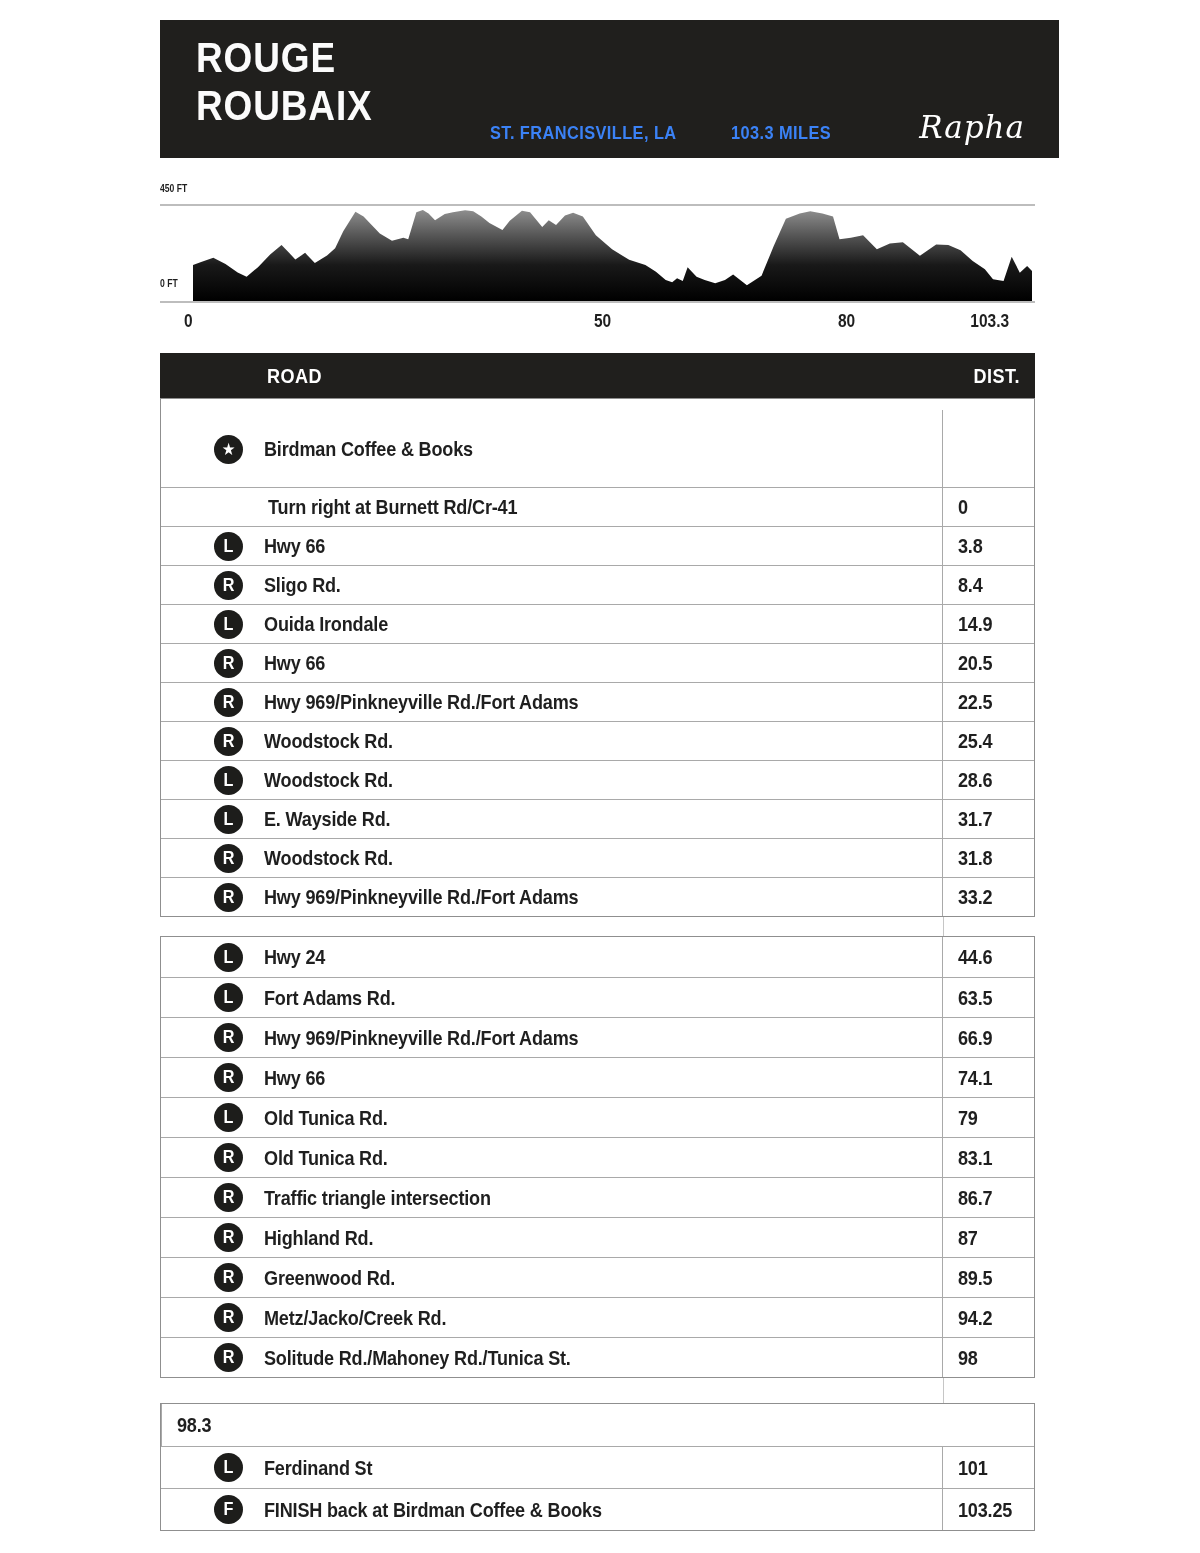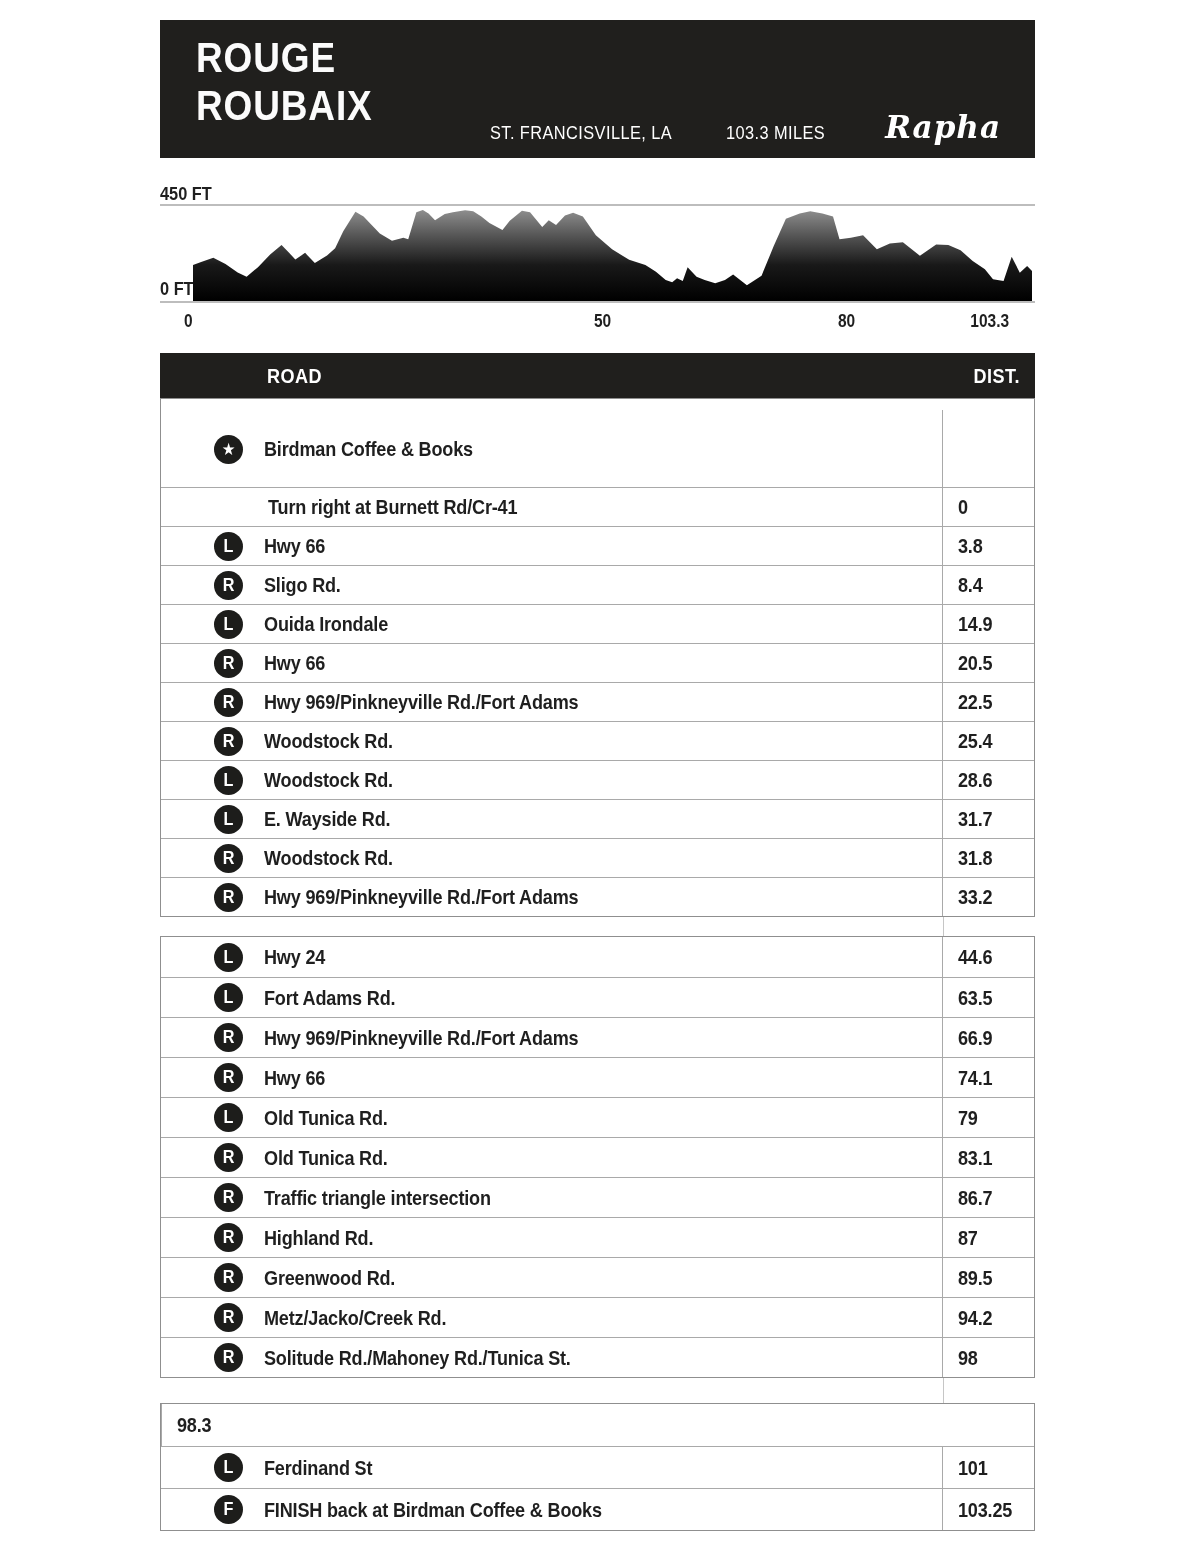--- a/index.html
+++ b/index.html
@@ -4,31 +4,31 @@
 <style>
   html,body{margin:0;padding:0;background:#ffffff;}
   #page{position:relative;width:1200px;height:1553px;background:#fff;
         font-family:"Liberation Sans","DejaVu Sans",sans-serif;color:#1f1f1f;overflow:hidden;}
   .abs{position:absolute;}
   
   .cx{display:inline-block;transform:scaleX(.86);transform-origin:0 50%;white-space:nowrap;}
   .cx-r{display:inline-block;transform:scaleX(.86);transform-origin:100% 50%;white-space:nowrap;}
 
   
-  #hdr{left:160px;top:20px;width:875px;height:138px;background:var(--ink,#201f1d);}
+  #hdr{left:160px;top:20px;width:875px;height:138px;background:var(--ink,#201f1d);padding-left:24px;}
   #hdr-title{position:absolute;left:36px;top:13px;font-size:43px;line-height:48px;
              font-weight:700;color:#fbfbfb;letter-spacing:1px;}
-  #hdr-sub{position:absolute;left:330px;bottom:14px;font-size:19px;font-weight:400;
-           color:#ffffff;letter-spacing:.5px;margin-top:8px;}
+  #hdr-sub{position:absolute;left:330px;bottom:14px;font-size:19px;font-weight:700;
+           color:#3b82f6;letter-spacing:.5px;margin-top:8px;}
   #hdr-sub .subgap{display:inline-block;width:24px;}
   #brand{position:absolute;right:34px;bottom:13px;font-family:"DejaVu Serif","Liberation Serif",serif;
-         font-style:italic;font-weight:700;font-size:31px;color:#ffffff;letter-spacing:1px;}
+         font-style:italic;font-weight:400;font-size:31px;color:#ffffff;letter-spacing:1px;}
 
   
-  .ylab{font-size:19px;font-weight:700;}
+  .ylab{font-size:10px;font-weight:700;}
   #lab450{left:160px;top:183px;}
   #lab0{left:160px;top:278px;}
   .gridline{left:160px;width:875px;height:2px;background:#bdbdbd;}
   #gl450{top:204px;} #gl0{top:301px;}
   #elev-svg{left:193px;top:206px;}
   .xtick{top:311px;font-size:18px;font-weight:700;}
   #t0{left:184px;} #t50{left:588px;width:32px;text-align:center;}
   #t80{left:826px;width:32px;text-align:right;} #t103{left:964px;width:71px;text-align:left;}
 
   

